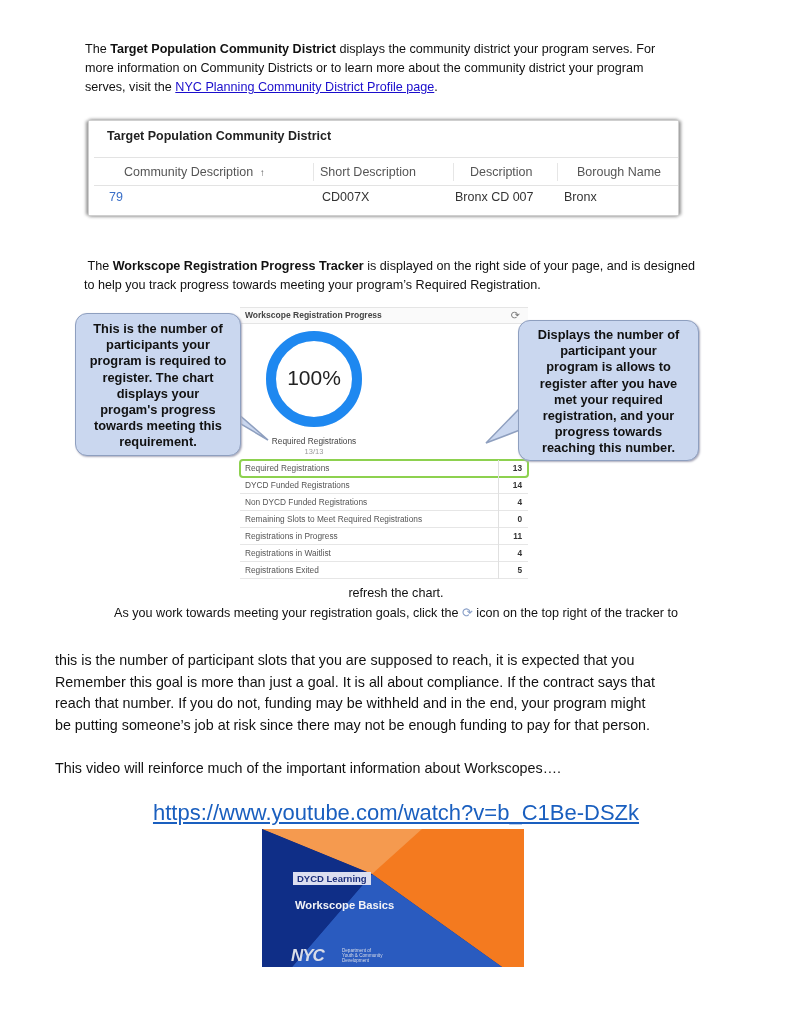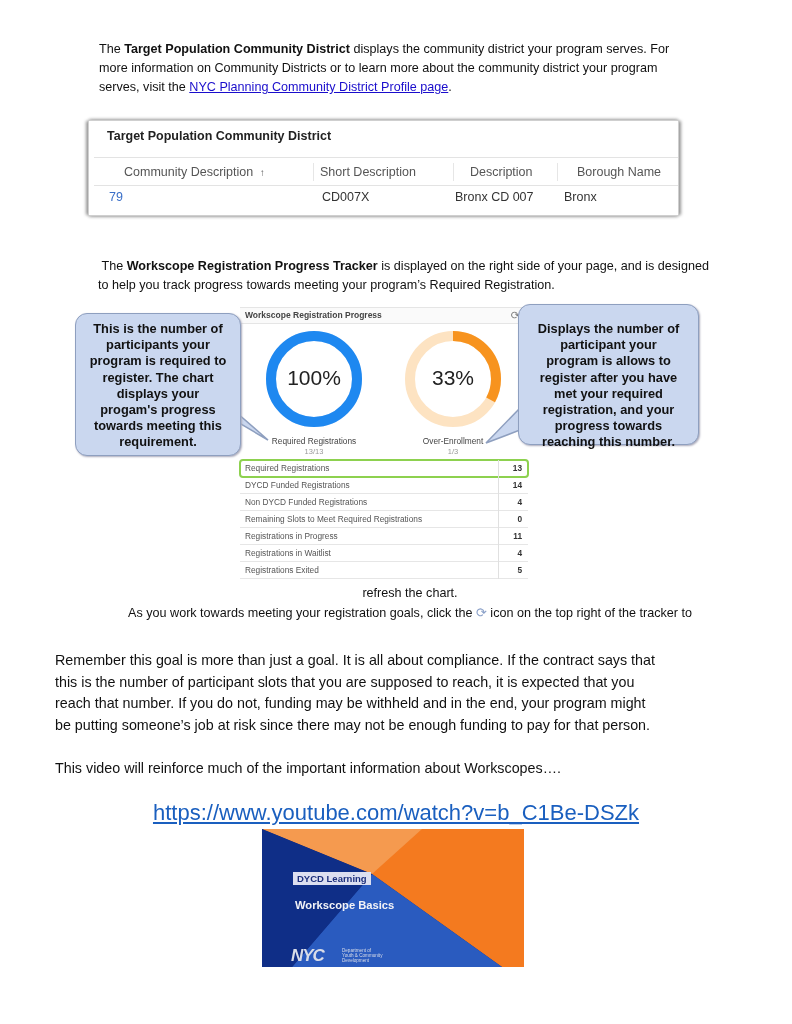--- a/index.html
+++ b/index.html
@@ -1,19 +1,19 @@
 <!DOCTYPE html>
 <html><head>
 <meta charset="utf-8">
 <style>
   * { box-sizing: border-box; margin: 0; padding: 0; }
   html, body { width: 792px; height: 1024px; background: #ffffff; overflow: hidden; }
   body { position: relative; font-family: "Liberation Sans", sans-serif; color: #111; }
 
-  .para-sm { position: absolute; font-size: 12.6px; line-height: 19px; color: #111; margin-left: 14px; }
+  .para-sm { position: absolute; font-size: 12.6px; line-height: 19px; color: #111; }
   .para-sm b { font-weight: bold; }
   .link { color: #1a0dcc; text-decoration: underline; }
 
   
   .tp-card { position: absolute; left: 88px; top: 120px; width: 591px; height: 96px; background: #fff;
     border: 1px solid #cfcfcf; box-shadow: -3px 0 3px -1px #9a9a9a, 3px 0 3px -1px #9a9a9a, 0 -2px 3px -1px #b5b5b5, 0 2px 3px -1px #b5b5b5; }
   .tp-title { position: absolute; left: 18px; top: 8px; font-size: 12.5px; font-weight: bold; color: #222; }
   .tp-sep { position: absolute; left: 5px; right: 0; top: 36px; height: 1px; background: #e3e3e3; }
   .tp-head { position: absolute; top: 39px; height: 25px; font-size: 12.5px; color: #555; line-height: 25px; }
   .tp-colsep { position: absolute; top: 42px; width: 1px; height: 18px; background: #e6e6e6; }
@@ -96,29 +96,20 @@
   <div class="donut-wrap" style="left:24px; top:22px; height:130px;">
     <svg class="donut-svg" width="100" height="100" viewBox="0 0 100 100">
       <circle cx="50" cy="50" r="43" fill="none" stroke="#cfe3fb" stroke-width="10"></circle>
       <circle cx="50" cy="50" r="43" fill="none" stroke="#1e88f0" stroke-width="10" stroke-dasharray="270.2 270.2" transform="rotate(-90 50 50)"></circle>
     </svg>
     <div class="donut-pct" style="top:37px; width:100px;">100%</div>
     <div class="donut-label" style="left:-20px; top:107px;">Required Registrations</div>
     <div class="donut-sub" style="left:-20px; top:118px;">13/13</div>
   </div>
 
-  <div class="donut-wrap" style="left:163px; top:22px; height:130px;">
-    <svg class="donut-svg" width="100" height="100" viewBox="0 0 100 100">
-      <circle cx="50" cy="50" r="43" fill="none" stroke="#fde3c2" stroke-width="10"></circle>
-      <circle cx="50" cy="50" r="43" fill="none" stroke="#f7931e" stroke-width="10" stroke-dasharray="89.2 270.2" transform="rotate(-90 50 50)"></circle>
-    </svg>
-    <div class="donut-pct" style="top:37px; width:100px;">33%</div>
-    <div class="donut-label" style="left:-20px; top:107px;">Over-Enrollment</div>
-    <div class="donut-sub" style="left:-20px; top:118px;">1/3</div>
-  </div>
 
   <div class="tr-table">
     <div class="tr-row hl">
         <span class="lbl">Required Registrations</span>
         <span class="val">13</span>
       </div>
     <div class="tr-row">
         <span class="lbl">DYCD Funded Registrations</span>
         <span class="val">14</span>
       </div>
@@ -155,39 +146,39 @@
   <div>register. The chart</div>
   <div>displays your</div>
   <div>progam's progress</div>
   <div>towards meeting this</div>
   <div>requirement.</div>
 </div>
 
 <svg class="tail" style="left:484px; top:408px;" width="40" height="40">
   <polygon points="36,0 36,22 2,35" fill="#cad7ef" stroke="#8e9fbf" stroke-width="1.5"></polygon>
 </svg>
-<div class="callout" style="left:518px; top:304px; width:181px; height:141px; padding-top:16px;">
+<div class="callout" style="left:518px; top:320px; width:181px; height:141px; padding-top:6px;">
   <div>Displays the number of</div>
   <div>participant your</div>
   <div>program is allows to</div>
   <div>register after you have</div>
   <div>met your required</div>
   <div>registration, and your</div>
   <div>progress towards</div>
   <div>reaching this number.</div>
 </div>
 
 <div class="para-sm" style="left:80px; top:584px; width:632px; text-align:center;">
   <div>refresh the chart.</div>
   <div><span>As you work towards meeting your registration goals, click the </span><span style="color:#8aa0c8; font-size:13px;">⟳</span><span> icon on the top right of the tracker to</span></div>
 </div>
 
 <div class="para-lg" style="left:55px; top:650px; width:690px;">
+  <div>this is the number of participant slots that you are supposed to reach, it is expected that you</div>
   <div>Remember this goal is more than just a goal. It is all about compliance. If the contract says that</div>
-  <div>this is the number of participant slots that you are supposed to reach, it is expected that you</div>
   <div>reach that number. If you do not, funding may be withheld and in the end, your program might</div>
   <div>be putting someone’s job at risk since there may not be enough funding to pay for that person.</div>
 </div>
 
 <div class="para-lg" style="left:55px; top:758px; width:690px;">This video will reinforce much of the important information about Workscopes….</div>
 
 <a class="yt-link">https://www.youtube.com/watch?v=b_C1Be-DSZk</a>
 
 <div class="thumb">
   <svg width="262" height="138" viewBox="0 0 262 138" style="position:absolute; left:0; top:0;">

